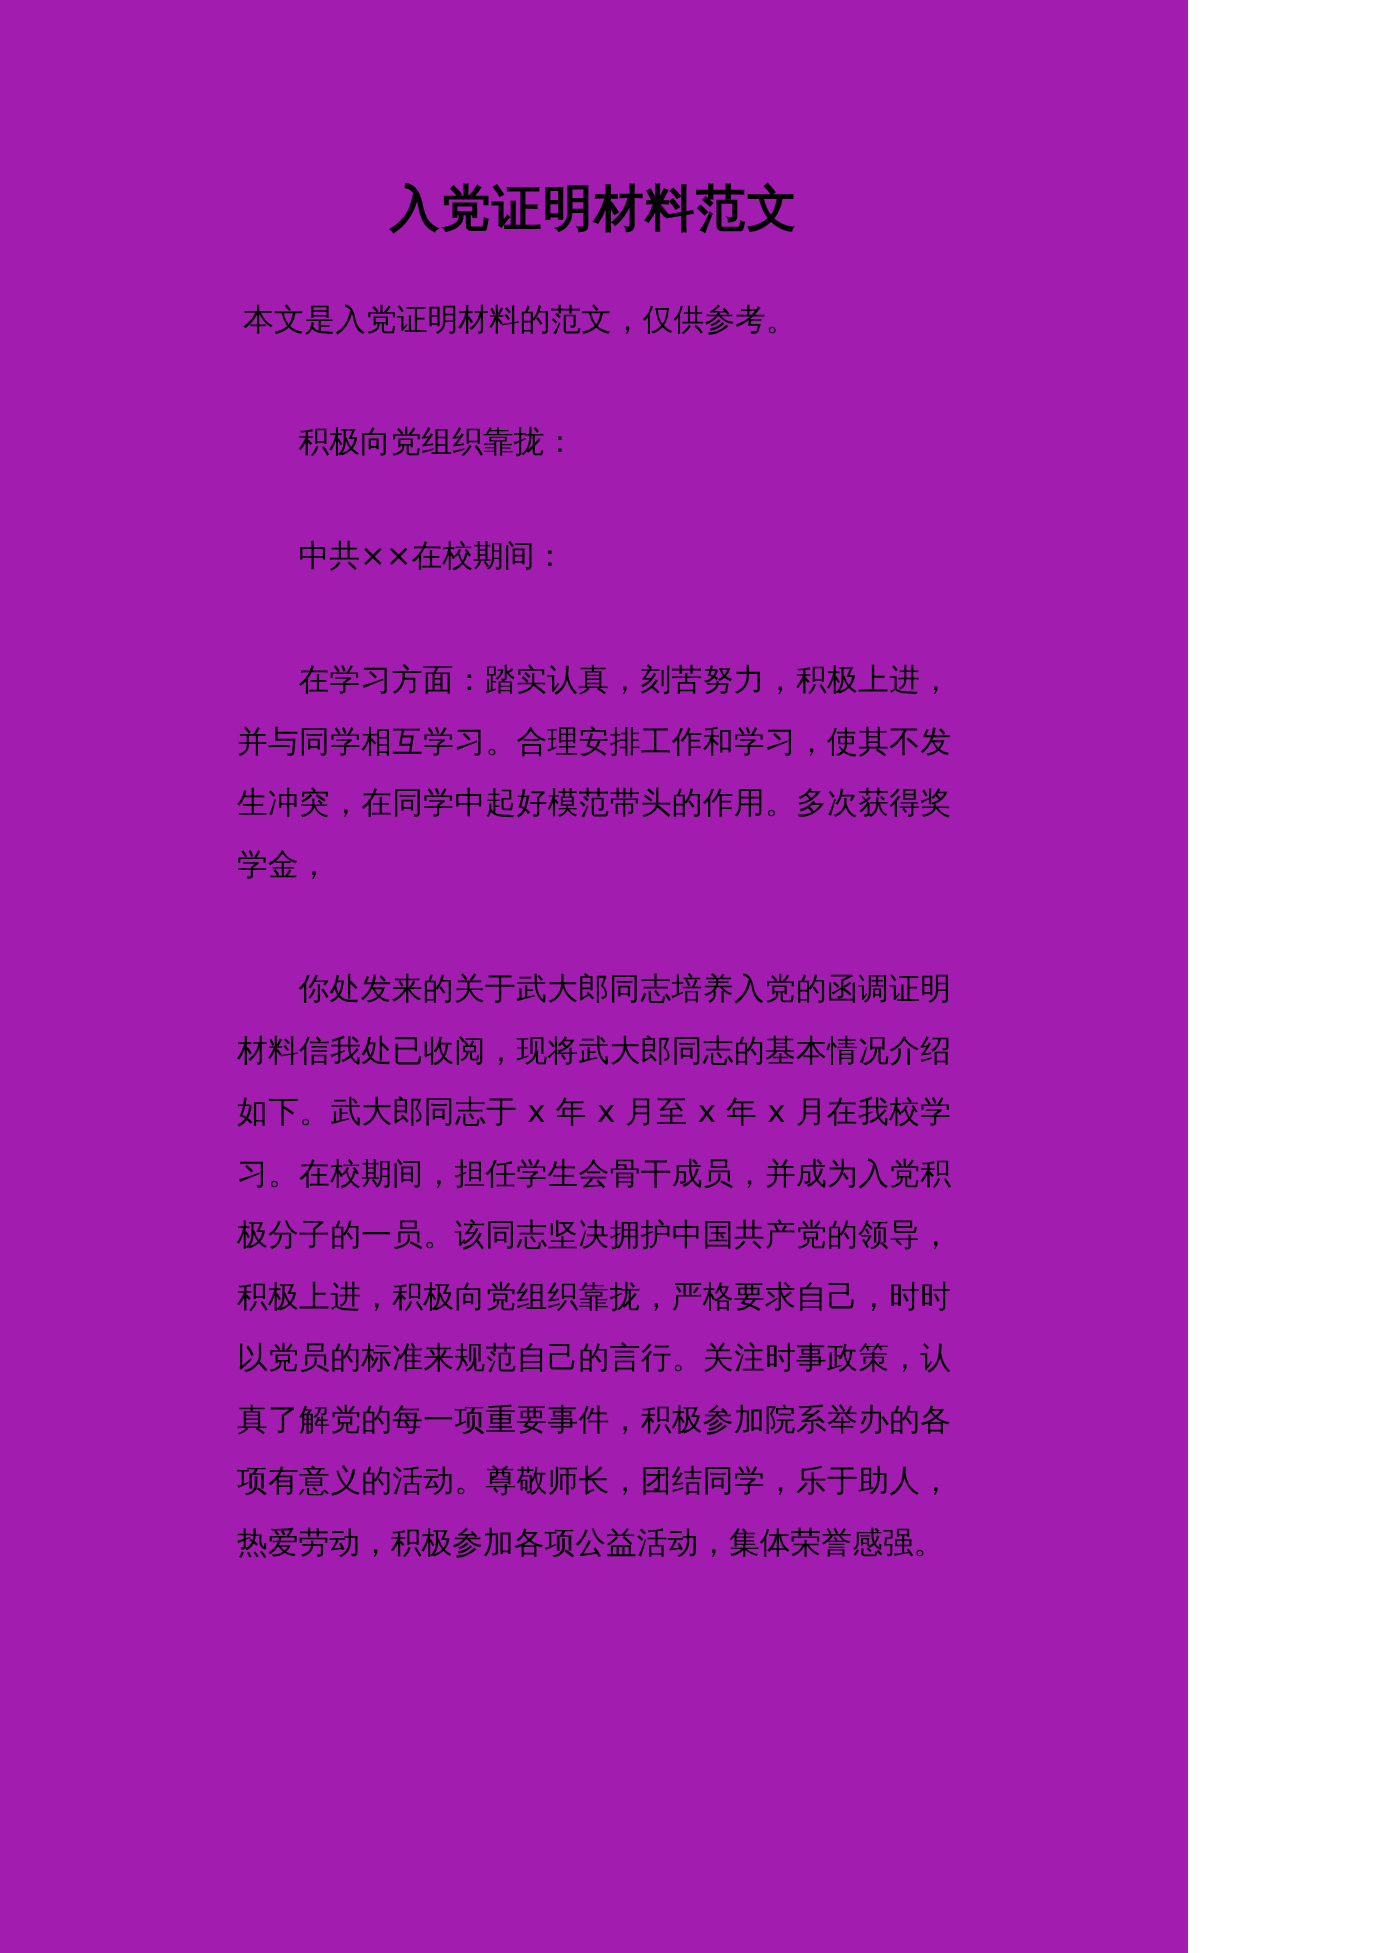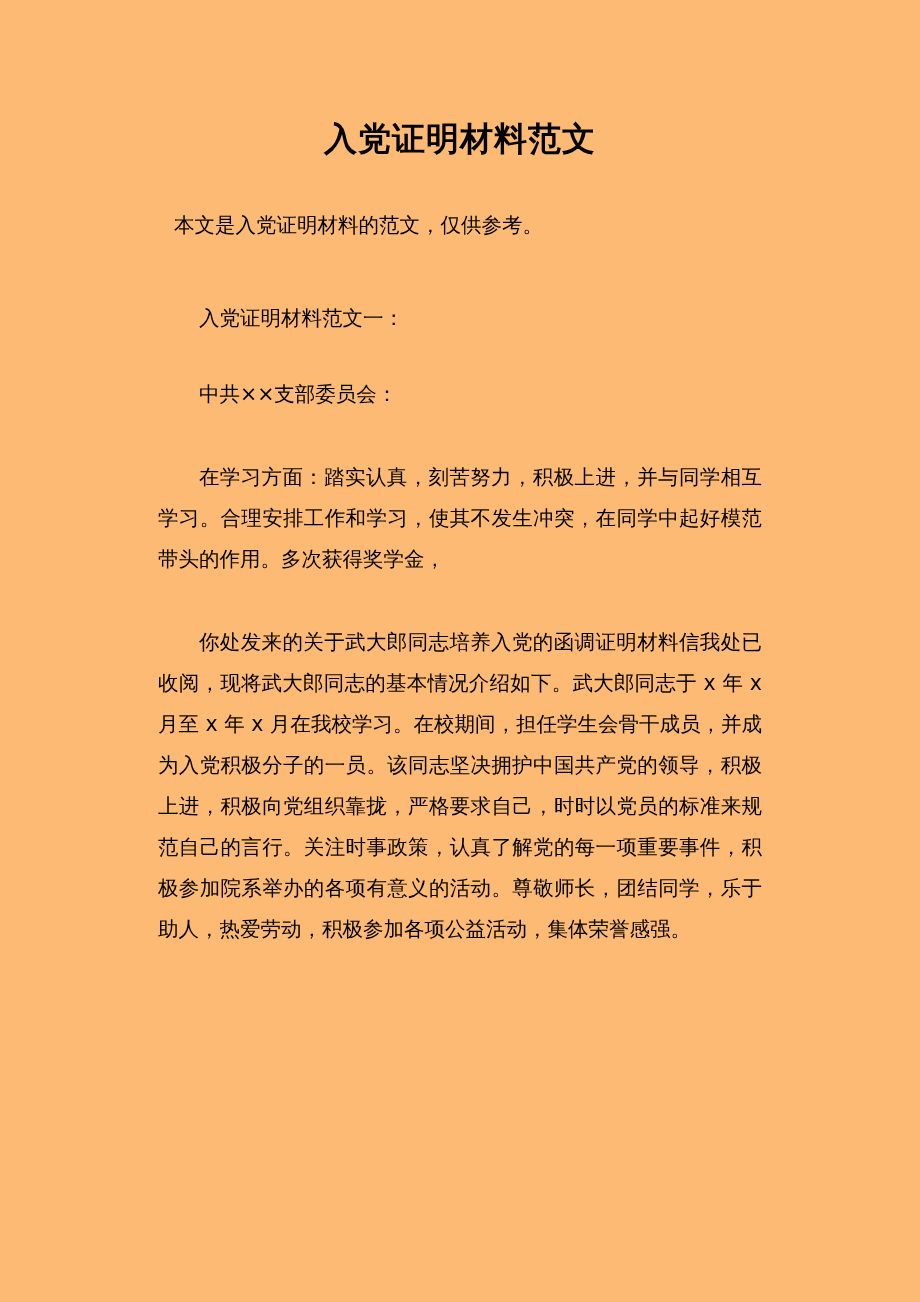--- a/index.html
+++ b/index.html
@@ -9,39 +9,39 @@
   }
   body {
     width: 920px;
     height: 1302px;
     font-family: "Liberation Serif", "DejaVu Serif", serif;
     color: #000000;
     -webkit-font-smoothing: antialiased;
   }
   .page {
     position: relative;
-    width: 920px;
+    width: 792px;
     height: 1302px;
     box-sizing: border-box;
     padding: 0 158px 0 158px;
-    background: #fdba74;
+    background: #a21caf;
     overflow: hidden;
   }
   .doc-title {
     margin: 0;
     padding-top: 118px;
     text-align: center;
     font-size: 33px;
     font-weight: bold;
     letter-spacing: 1px;
     line-height: 1.3;
     font-family: "DejaVu Sans", "Liberation Sans", sans-serif;
   }
   .intro {
-    margin: 16px;
+    margin: 4px;
     padding-top: 30px;
     font-size: 20.5px;
     line-height: 1.85;
     text-align: justify;
     font-family: "DejaVu Sans", "Liberation Sans", sans-serif;
   }
   .para {
     margin: 0;
     padding-top: 38px;
     font-size: 20.5px;
@@ -62,17 +62,17 @@
     padding-top: 42px;
     line-height: 2.0;
   }
 </style>
 </head>
 <body>
 
 <div class="page">
   <h1 class="doc-title">入党证明材料范文</h1>
   <p class="intro">本文是入党证明材料的范文，仅供参考。</p>
-  <p class="para">入党证明材料范文一：</p>
-  <p class="para tight">中共××支部委员会：</p>
+  <p class="para">积极向党组织靠拢：</p>
+  <p class="para tight">中共××在校期间：</p>
   <p class="para last-block">在学习方面：踏实认真，刻苦努力，积极上进，并与同学相互学习。合理安排工作和学习，使其不发生冲突，在同学中起好模范带头的作用。多次获得奖学金，</p>
   <p class="para body-block">你处发来的关于武大郎同志培养入党的函调证明材料信我处已收阅，现将武大郎同志的基本情况介绍如下。武大郎同志于 x 年 x 月至 x 年 x 月在我校学习。在校期间，担任学生会骨干成员，并成为入党积极分子的一员。该同志坚决拥护中国共产党的领导，积极上进，积极向党组织靠拢，严格要求自己，时时以党员的标准来规范自己的言行。关注时事政策，认真了解党的每一项重要事件，积极参加院系举办的各项有意义的活动。尊敬师长，团结同学，乐于助人，热爱劳动，积极参加各项公益活动，集体荣誉感强。</p>
 </div>
 
 </body></html>

